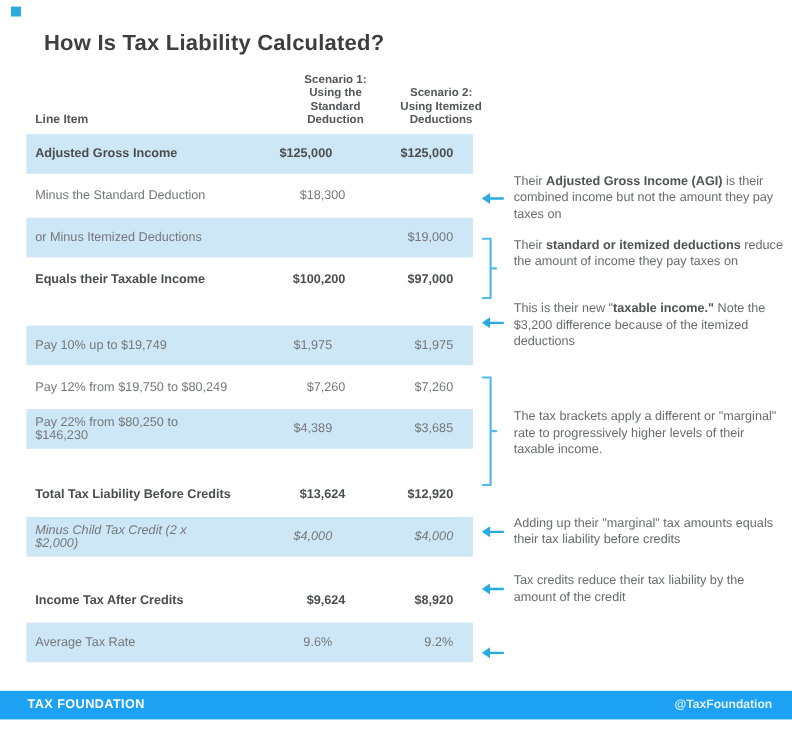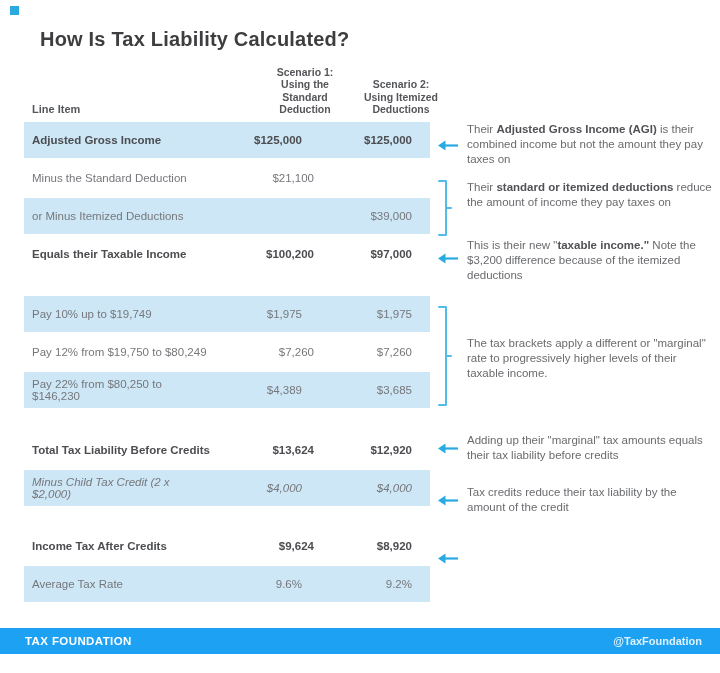--- a/index.html
+++ b/index.html
@@ -25,21 +25,21 @@
     display:flex;align-items:center;height:36px;margin-bottom:2px;
     padding-left:8px;padding-right:18px;
     font-size:11.5px;color:#76777b;background:transparent;
   }
   .row.shaded{background:#cde7f6;gap:12px;}
   .row.bold-row{font-weight:700;color:#4c4d50;}
   .cell.label{flex:1;}
   .cell.v1{width:90px;text-align:right;}
   .cell.v2{width:98px;text-align:right;}
   .ann{
-    position:absolute;left:437px;width:276px;display:flex;align-items:flex-start;
+    position:absolute;left:437px;width:276px;display:flex;align-items:flex-start;margin-top:36px;
   }
   .ann-icon{width:26px;flex:none;display:block;}
   .ann-text{
     flex:1;margin:0 0 0 4px;font-size:11.5px;line-height:1.3;color:#6a6b6e;
   }
   .ann-text b{color:#515256;font-weight:700;}
   .footer{
     position:absolute;left:0;top:628px;width:720px;height:26px;background:#1da1f2;
     display:flex;align-items:center;justify-content:space-between;
     color:#ffffff;
@@ -68,27 +68,27 @@
 Deductions</span>
     </div>
     <div>
         <div class="row shaded bold-row">
     <span class="cell label">Adjusted Gross Income</span>
     <span class="cell v1">$125,000</span>
     <span class="cell v2">$125,000</span>
   </div>
         <div class="row">
     <span class="cell label">Minus the Standard Deduction</span>
-    <span class="cell v1">$21,100</span>
+    <span class="cell v1">$18,300</span>
     <span class="cell v2"></span>
   </div>
         <div class="row shaded">
     <span class="cell label">or Minus Itemized Deductions</span>
     <span class="cell v1"></span>
-    <span class="cell v2">$39,000</span>
+    <span class="cell v2">$19,000</span>
   </div>
         <div class="row bold-row">
     <span class="cell label">Equals their Taxable Income</span>
     <span class="cell v1">$100,200</span>
     <span class="cell v2">$97,000</span>
   </div>
         <div class="row shaded" style="margin-top: 24px;">
     <span class="cell label">Pay 10% up to $19,749</span>
     <span class="cell v1">$1,975</span>
     <span class="cell v2">$1,975</span>

